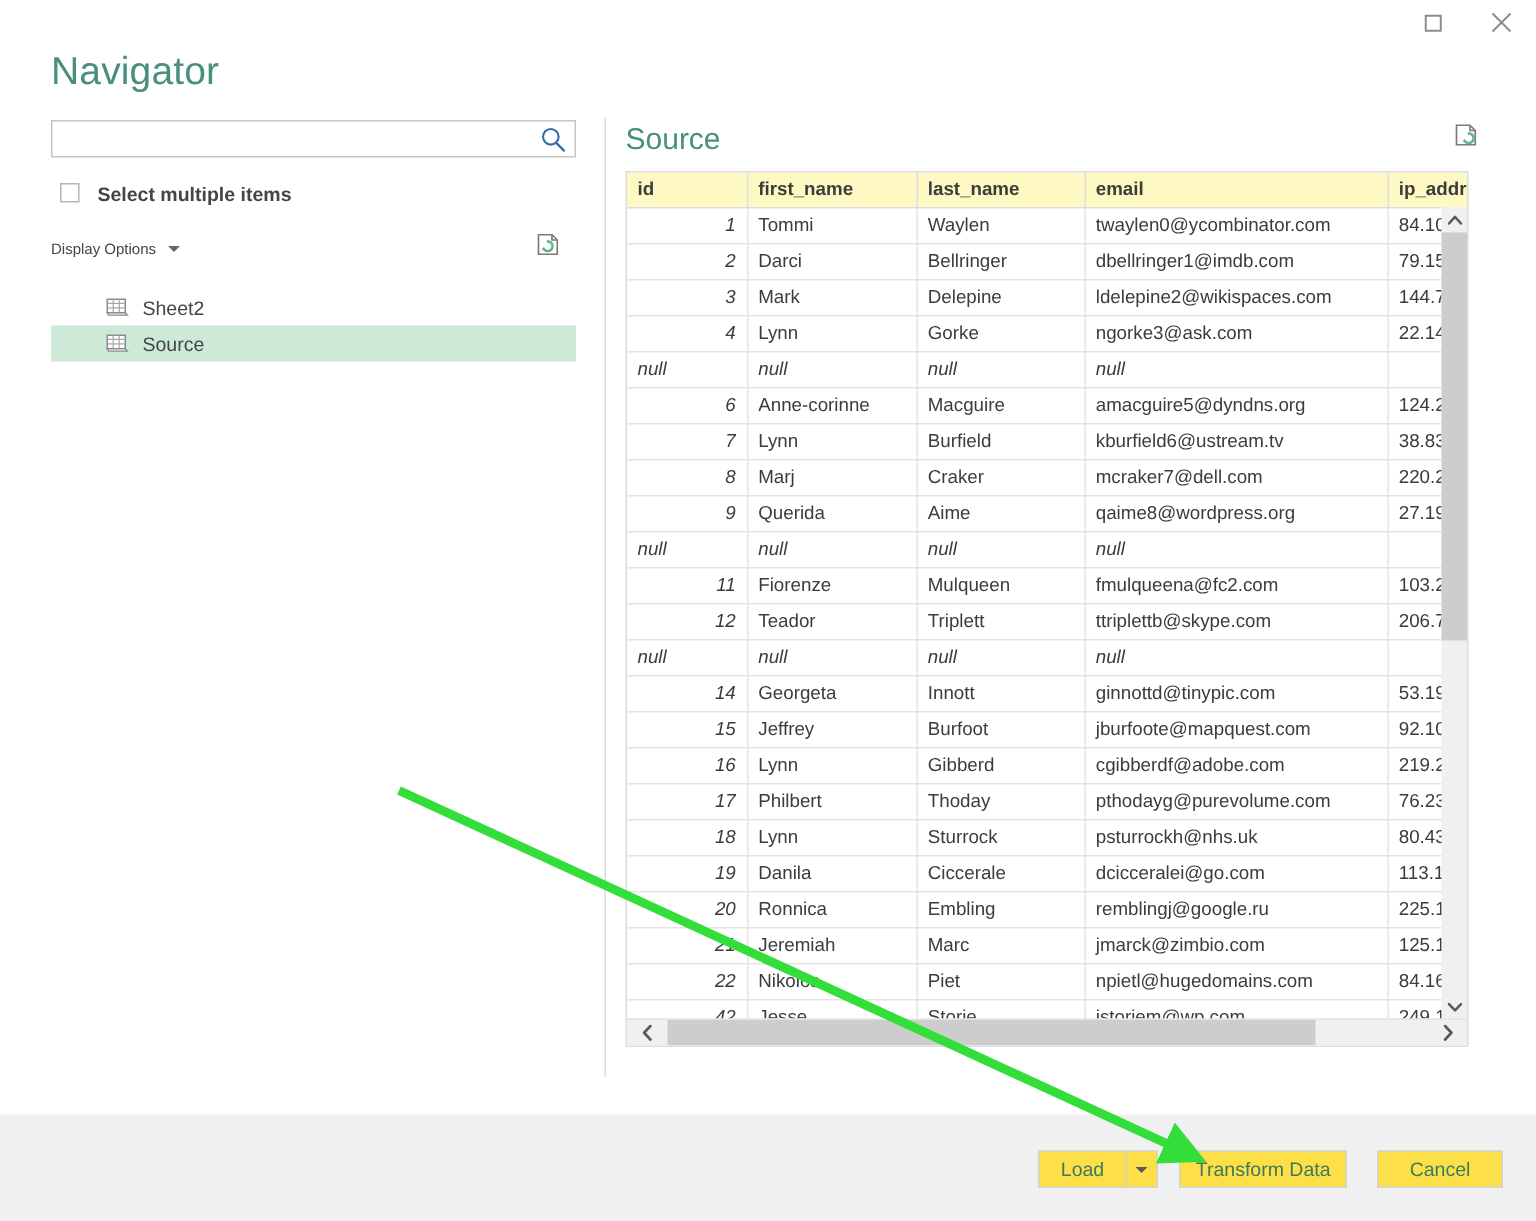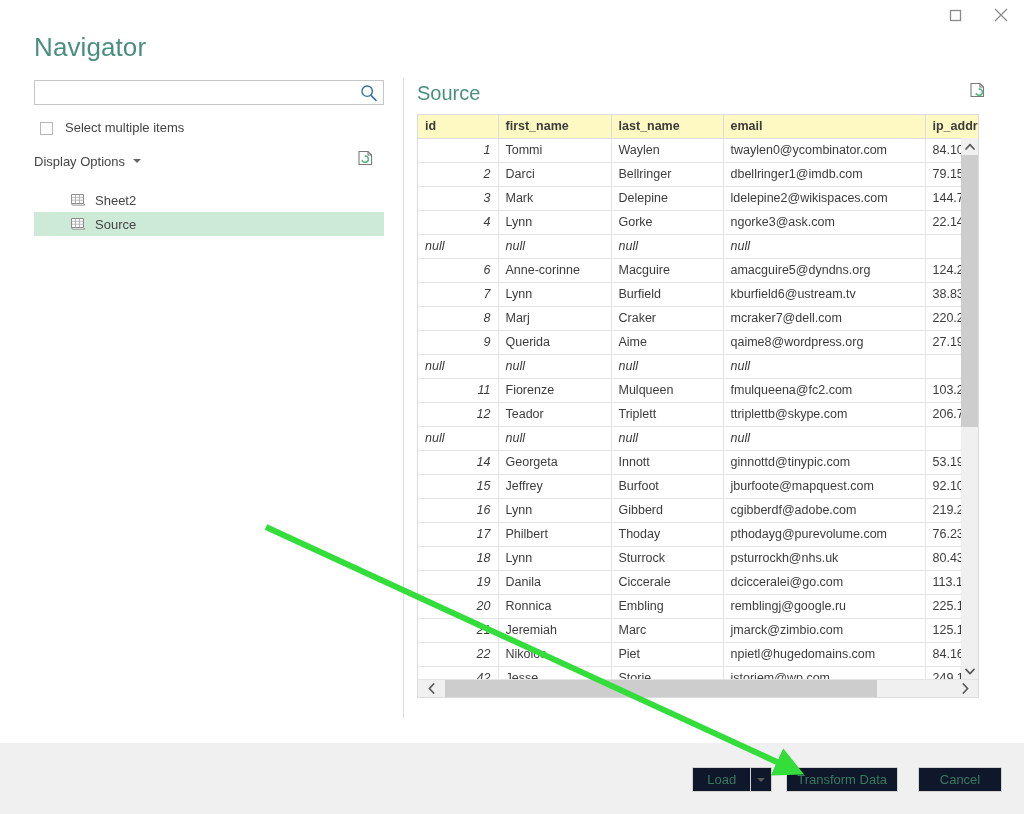--- a/index.html
+++ b/index.html
@@ -81,24 +81,25 @@
   .search-icon {
     position: absolute;
     right: 5px;
     top: 3px;
     width: 18px;
     height: 18px;
     color: #2f6fa8;
   }
 
   .chk-row {
-    margin-top: 12px;
-    display: flex;
-    align-items: flex-end;
+    margin-top: 17px;
+    display: flex;
+    align-items: flex-start;
     height: 18px;
+    font-weight: bold;
   }
   .chk-box {
     width: 13px;
     height: 13px;
     border: 1px solid #b6b6b6;
     background: #fff;
     box-sizing: border-box;
     margin-left: 6px;
   }
   .chk-label {
@@ -108,21 +109,21 @@
   }
 
   .disp-row {
     margin-top: 15px;
     position: relative;
     height: 22px;
     display: flex;
     align-items: center;
   }
   .disp-label {
-    font-size: 13px;
+    font-size: 10px;
     color: #444;
   }
   .caret-down {
     margin-left: 8px;
     width: 0; height: 0;
     border-left: 4px solid transparent;
     border-right: 4px solid transparent;
     border-top: 4px solid #666;
   }
   .refresh-doc-icon {
@@ -305,21 +306,21 @@
   .btn-row {
     position: absolute;
     right: 22px;
     top: 24px;
     display: flex;
     align-items: center;
   }
   .btn {
     height: 25px;
     min-width: 78px;
-    background: #0f172a;
+    background: #fde047;
     border: 1px solid #d2d2d2;
     box-sizing: border-box;
     display: flex;
     align-items: center;
     justify-content: center;
     font-size: 13px;
     color: #3a7a5f;
     font-family: "Liberation Sans", sans-serif;
     padding: 0 10px;
   }

